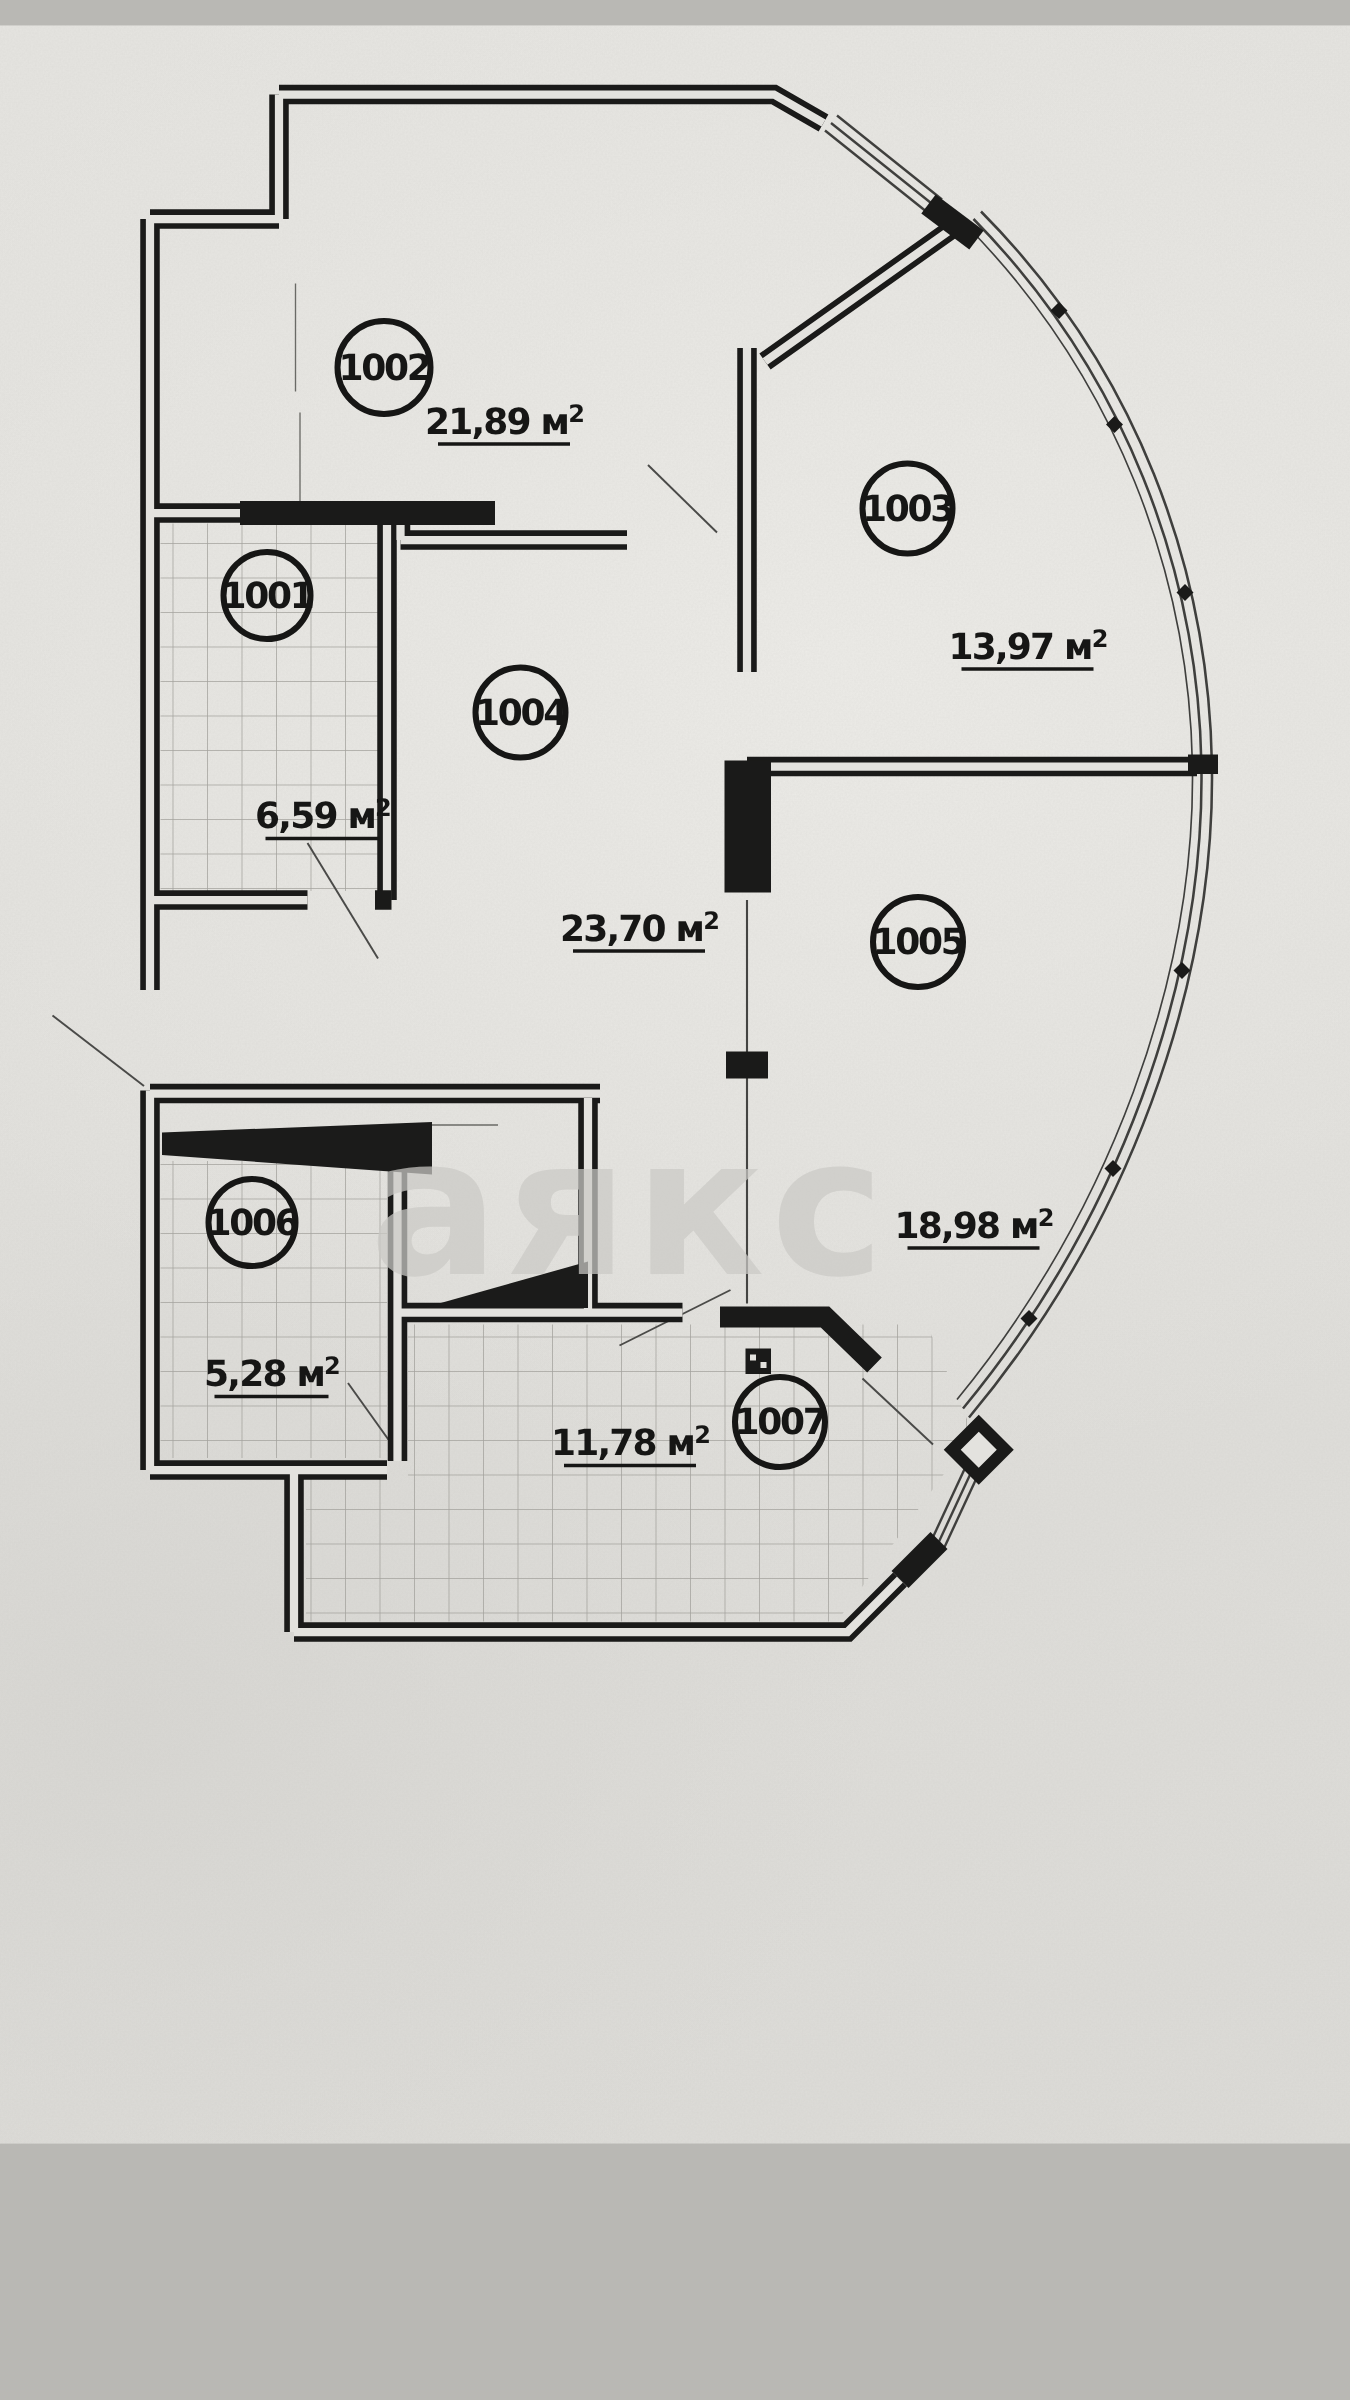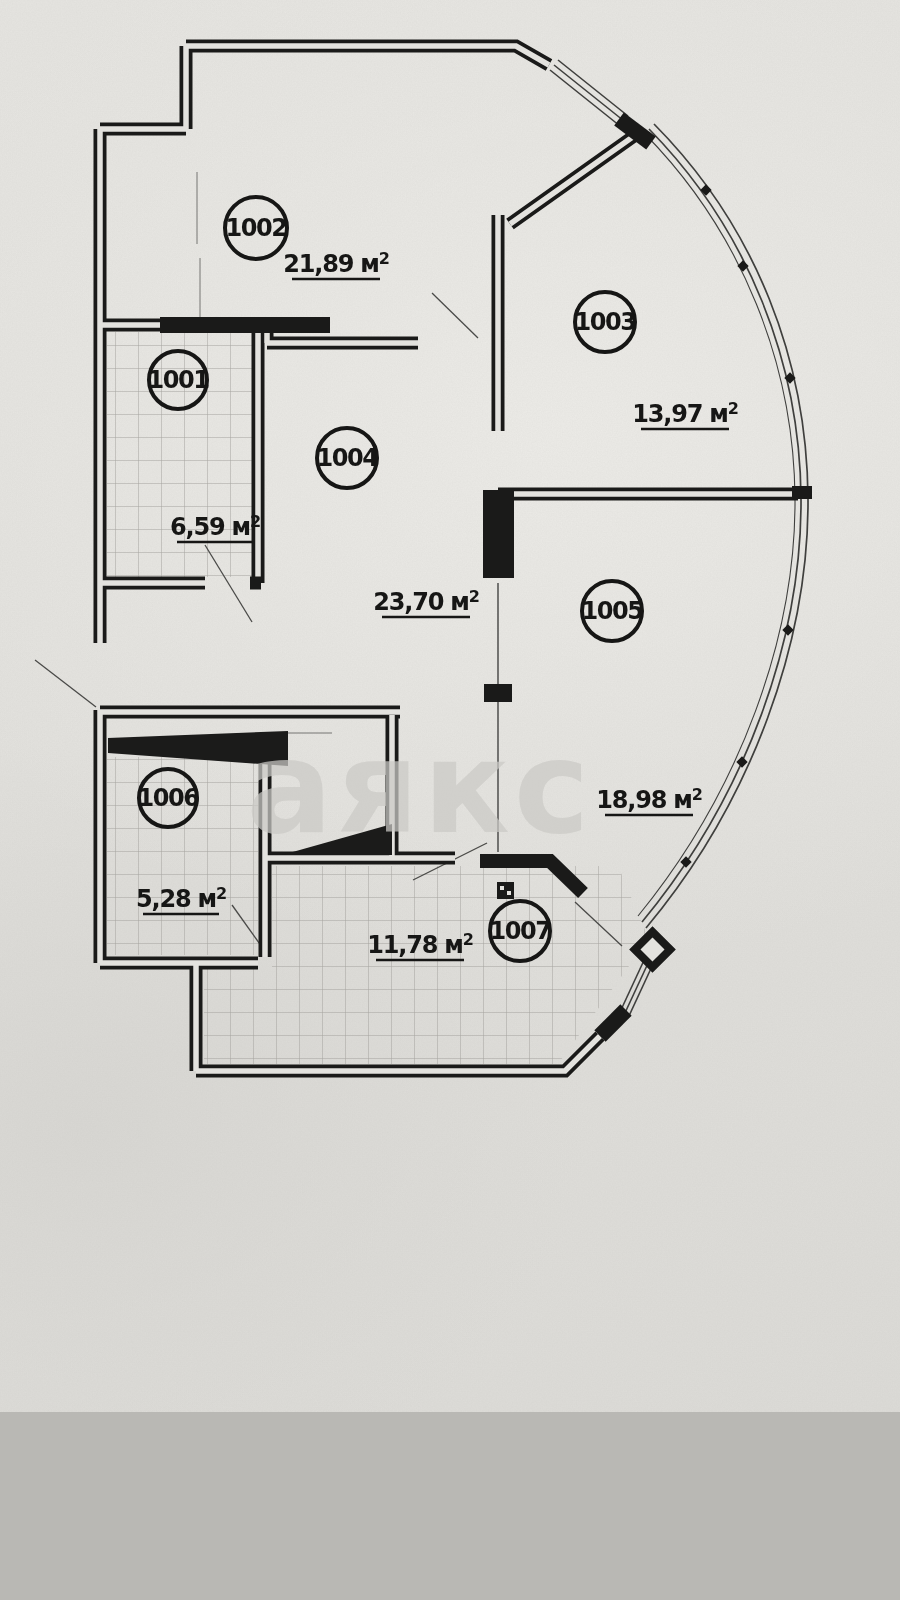--- a/index.html
+++ b/index.html
@@ -1,19 +1,19 @@
 <!DOCTYPE html>
 <html><head>
 <meta charset="utf-8">
 <style>
   html,body{margin:0;padding:0;background:#b9b8b4;}
   .photo{
     position:relative;
     width:900px;height:1412px;
-    margin:0 auto;
+    margin:17px auto;
     background:
       radial-gradient(1200px 900px at 62% 30%, #edecE8 0%, rgba(0,0,0,0) 60%),
       radial-gradient(900px 700px at 10% 80%, #d8d7d3 0%, rgba(0,0,0,0) 55%),
       linear-gradient(160deg,#e6e5e1 0%, #e2e1dd 45%, #dcdbd7 100%);
     overflow:hidden;
     font-family:"DejaVu Sans", sans-serif;
   }
   svg{display:block;}
   .num{font:700 24px "DejaVu Sans", sans-serif; letter-spacing:-1.5px; fill:#161615;}
   .area{font:700 24px "DejaVu Sans", sans-serif; letter-spacing:-1.2px; fill:#161615;}

